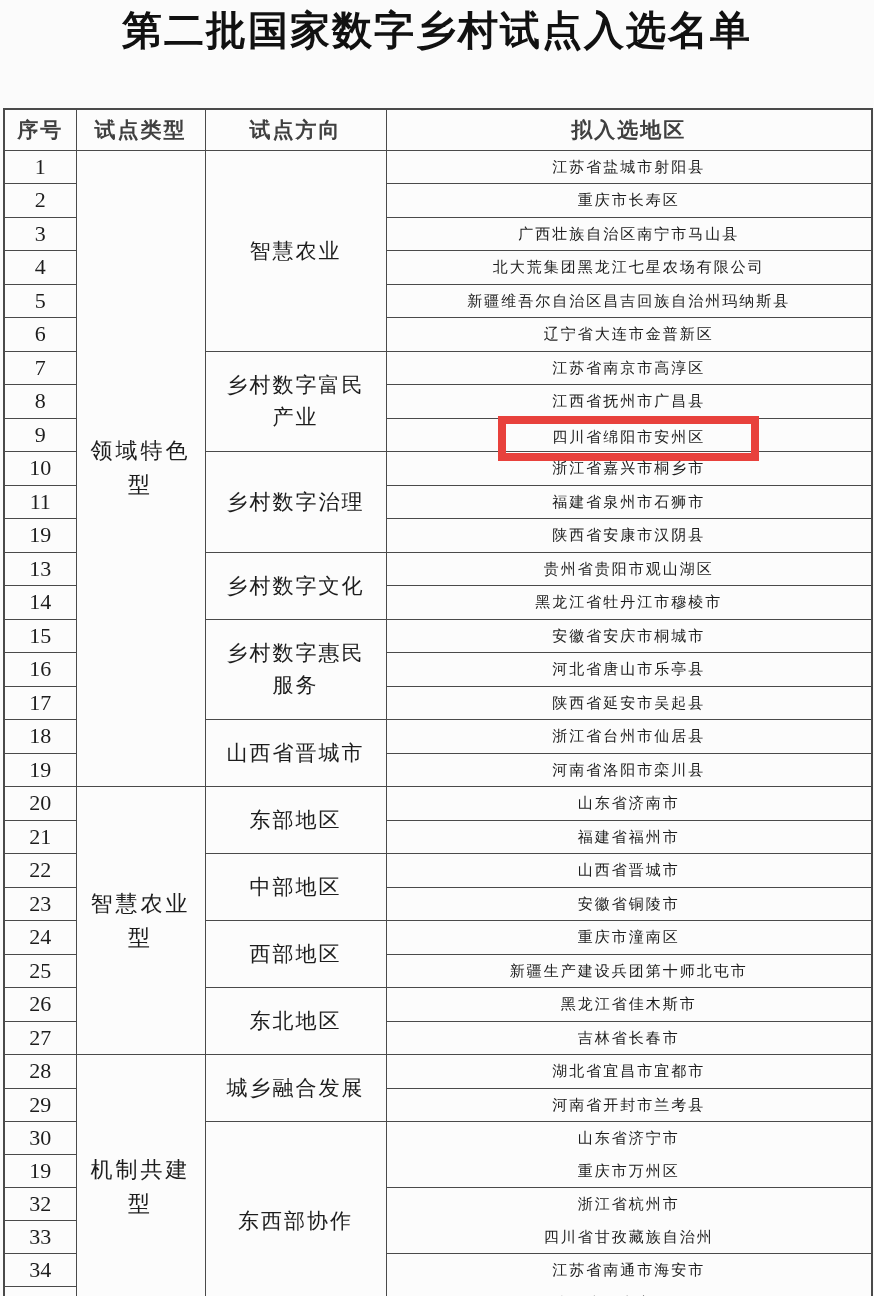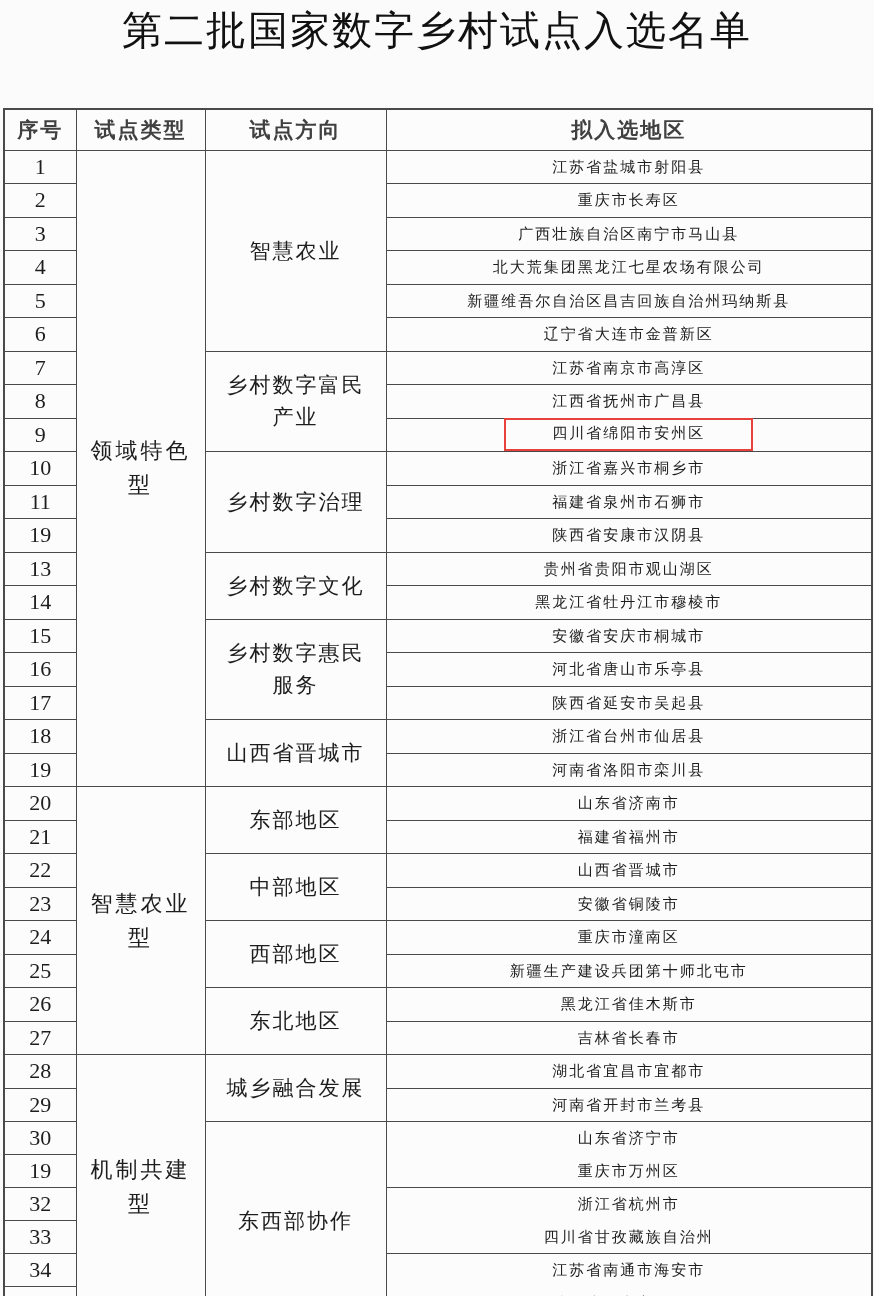--- a/index.html
+++ b/index.html
@@ -17,21 +17,21 @@
     width: 874px;
     height: 1296px;
   }
   .page-title {
     margin: 0;
     padding-top: 8px;
     height: 46px;
     line-height: 46px;
     text-align: center;
     font-size: 40px;
-    font-weight: normal;
+    font-weight: bold;
     letter-spacing: 2px;
     color: #111;
     font-family: "Liberation Serif", "DejaVu Serif", serif;
   }
   table.list {
     position: absolute;
     top: 108px;
     left: 3px;
     width: 868px;
     border-collapse: collapse;
@@ -86,21 +86,21 @@
     padding: 0;
   }
   .rline {
     height: 32.5px;
     line-height: 32.5px;
     overflow: visible;
     white-space: nowrap;
   }
   .hl {
     display: inline-block;
-    border: 2px solid #84cc16;
+    border: 8px solid #84cc16;
     padding: 0 46px;
     line-height: 27px;
     height: 29px;
     vertical-align: middle;
     margin-top: -3px;
   }
 </style>
 </head>
 <body>
 

